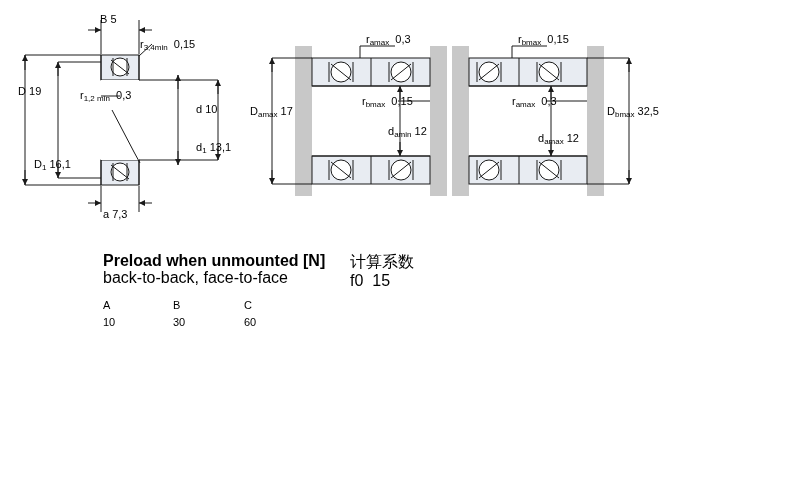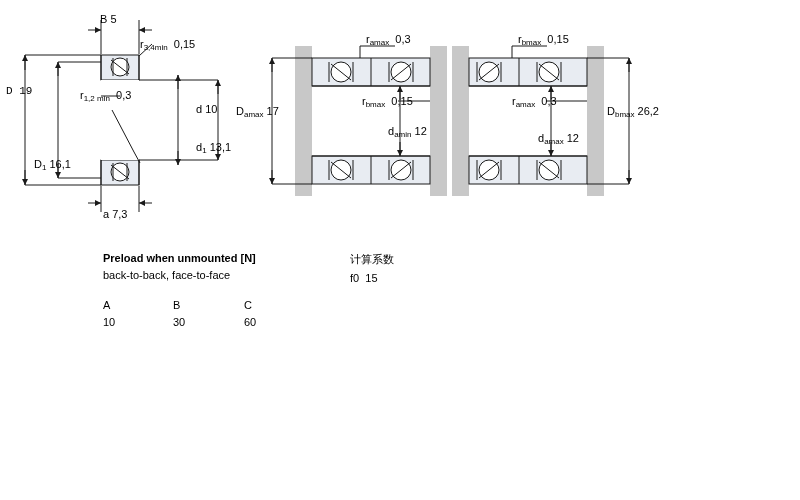--- a/index.html
+++ b/index.html
@@ -8,21 +8,21 @@
     background:#ffffff;
     font-family:"Liberation Sans", sans-serif;
     color:#000;
     position:relative;
     overflow:hidden;
   }
   .stage{position:absolute;left:0;top:0;width:796px;height:500px;}
   svg{display:block;}
   .lbl{position:absolute;font-size:11px;color:#000;white-space:nowrap;}
   .lbl .sub{font-size:8px;vertical-align:-2px;}
-  .txtblock{position:absolute;font-size:11px;}
+  .txtblock{position:absolute;font-size:16px;}
   .txtblock .bold{font-weight:bold;}
   .row{position:absolute;font-size:11px;}
 </style>
 </head>
 <body>
 
 <div class="stage">
 
 <svg width="800" height="500" viewBox="0 0 800 500">
   <defs>
@@ -220,21 +220,21 @@
 </svg>
 
 <div class="lbl" style="left:100px;top:13px;">
   <span>B</span>&nbsp;<span>5</span>
 </div>
 
 <div class="lbl" style="left:140px;top:38px;text-align:center;">
   <span>r</span><span class="sub">3,4min</span>&nbsp;&nbsp;<span>0,15</span>
 </div>
 
-<div class="lbl" style="left:6px;top:85px;font-family:Liberation Mono, monospace;">
+<div class="lbl" style="left:18px;top:85px;">
   <span>D</span>&nbsp;<span>19</span>
 </div>
 
 <div class="lbl" style="left:80px;top:89px;">
   <span>r</span><span class="sub">1,2 min</span>&nbsp;&nbsp;<span>0,3</span>
 </div>
 
 <div class="lbl" style="left:34px;top:110px;margin-top:48px;">
   <span>D</span><span class="sub">1</span>&nbsp;<span>16,1</span>
 </div>
@@ -252,38 +252,38 @@
 </div>
 
 <div class="lbl" style="left:366px;top:33px;">
   <span>r</span><span class="sub">amax</span>&nbsp;&nbsp;<span>0,3</span>
 </div>
 
 <div class="lbl" style="left:362px;top:95px;">
   <span>r</span><span class="sub">bmax</span>&nbsp;&nbsp;<span>0,15</span>
 </div>
 
-<div class="lbl" style="left:236px;top:105px;">
+<div class="lbl" style="left:250px;top:105px;">
   <span>D</span><span class="sub">amax</span>&nbsp;<span>17</span>
 </div>
 
 <div class="lbl" style="left:388px;top:125px;">
   <span>d</span><span class="sub">amin</span>&nbsp;<span>12</span>
 </div>
 
 <div class="lbl" style="left:518px;top:33px;">
   <span>r</span><span class="sub">bmax</span>&nbsp;&nbsp;<span>0,15</span>
 </div>
 
 <div class="lbl" style="left:512px;top:95px;">
   <span>r</span><span class="sub">amax</span>&nbsp;&nbsp;<span>0,3</span>
 </div>
 
 <div class="lbl" style="left:607px;top:105px;">
-  <span>D</span><span class="sub">bmax</span>&nbsp;<span>26,2</span>
+  <span>D</span><span class="sub">bmax</span>&nbsp;<span>32,5</span>
 </div>
 
 <div class="lbl" style="left:538px;top:132px;">
   <span>d</span><span class="sub">amax</span>&nbsp;<span>12</span>
 </div>
 
 <div class="txtblock" style="left:103px;top:252px;">
   <span class="bold">Preload when unmounted [N]</span>
 </div>
 <div class="txtblock" style="left:103px;top:269px;">

